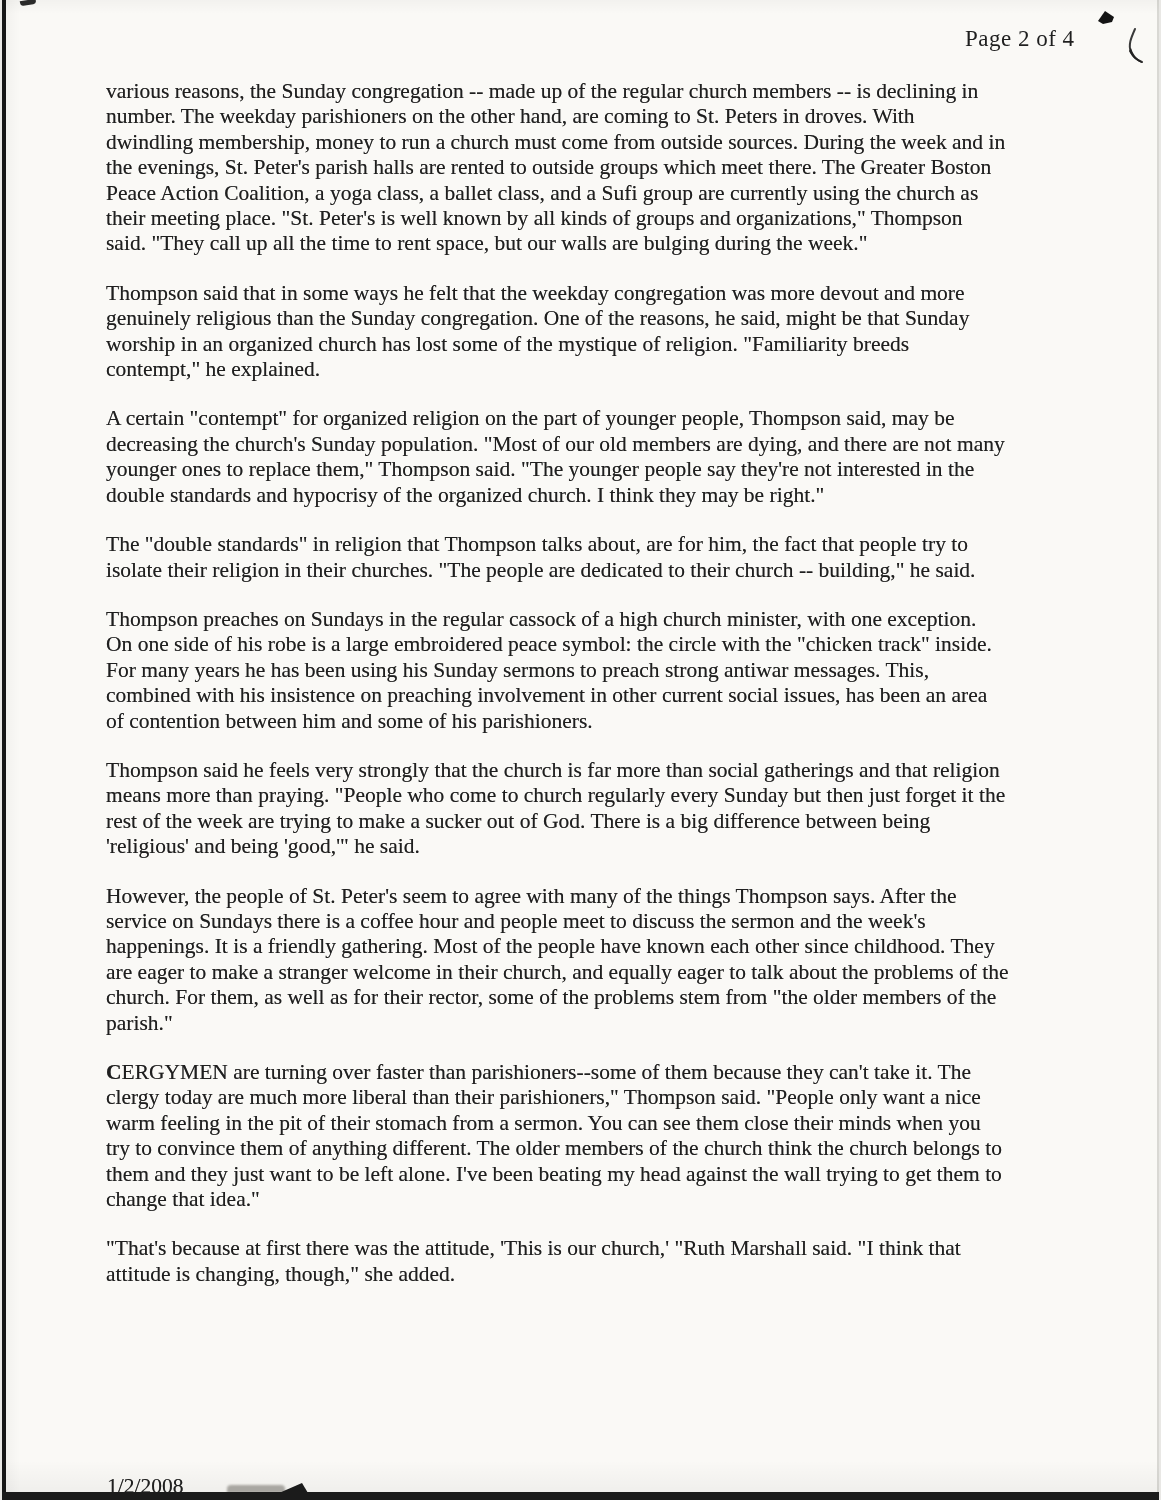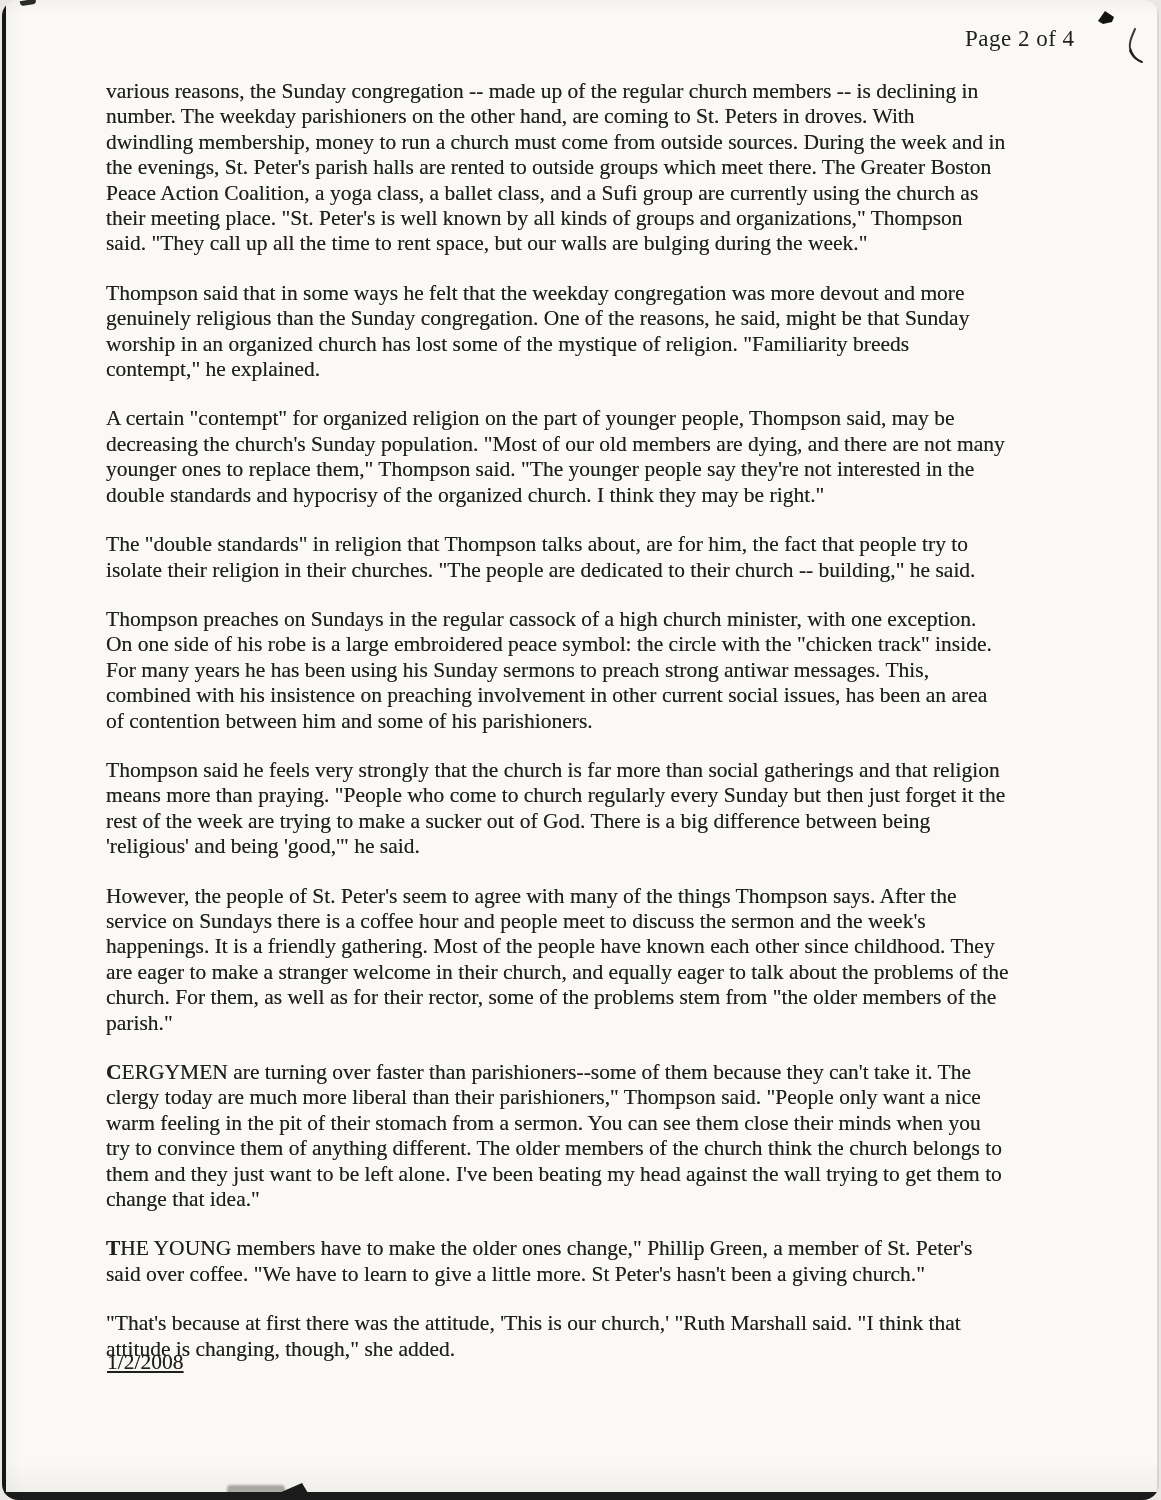--- a/index.html
+++ b/index.html
@@ -13,21 +13,20 @@
     height: 1500px;
     margin: 0 auto;
     overflow: hidden;
     background:
       linear-gradient(180deg, rgba(0,0,0,0.03) 0px, rgba(0,0,0,0.00) 14px),
       linear-gradient(0deg, rgba(0,0,0,0.05) 0px, rgba(0,0,0,0.00) 40px),
       linear-gradient(90deg, rgba(0,0,0,0.04) 0px, rgba(0,0,0,0.00) 18px),
       #faf9f6;
     font-family: "Liberation Serif", "DejaVu Serif", serif;
     color: #1f1f1f;
-    border-radius: 16px;
   }
   
   .edge-left {
     position: absolute; left: 0; top: 0;
     width: 4px; height: 1500px;
     background: #161616;
   }
   .edge-bottom {
     position: absolute; left: 0; top: 1492px;
     width: 1161px; height: 8px;
@@ -79,24 +78,23 @@
     line-height: 25.4px;
     white-space: pre-line;
     text-shadow: 0 0 0.5px rgba(20,20,20,0.55);
   }
   .para.bold-first::first-letter {
     font-weight: bold;
   }
   .footer-date {
     position: absolute;
     left: 105px;
-    top: 1350px;
+    top: 1474px;
     font-size: 21.5px;
     text-shadow: 0 0 0.5px rgba(20,20,20,0.5);
-    text-decoration: underline;
   }
 </style>
 </head>
 <body>
 
 <div class="scan-page">
 
   <div class="page-number">Page 2 of 4</div>
 
   <div class="text-column">
@@ -131,22 +129,20 @@
 happenings. It is a friendly gathering. Most of the people have known each other since childhood. They
 are eager to make a stranger welcome in their church, and equally eager to talk about the problems of the
 church. For them, as well as for their rector, some of the problems stem from "the older members of the
 parish."</p>
     <p class="para bold-first">CERGYMEN are turning over faster than parishioners--some of them because they can't take it. The
 clergy today are much more liberal than their parishioners," Thompson said. "People only want a nice
 warm feeling in the pit of their stomach from a sermon. You can see them close their minds when you
 try to convince them of anything different. The older members of the church think the church belongs to
 them and they just want to be left alone. I've been beating my head against the wall trying to get them to
 change that idea."</p>
-    <p class="para bold-first">THE YOUNG members have to make the older ones change," Phillip Green, a member of St. Peter's
-said over coffee. "We have to learn to give a little more. St Peter's hasn't been a giving church."</p>
     <p class="para">"That's because at first there was the attitude, 'This is our church,' "Ruth Marshall said. "I think that
 attitude is changing, though," she added.</p>
   </div>
 
   <div class="footer-date">1/2/2008</div>
 
   <div class="edge-left"></div>
   <div class="edge-right-crease"></div>
   <div class="top-speck"></div>
   <div class="bottom-smudge"></div>

